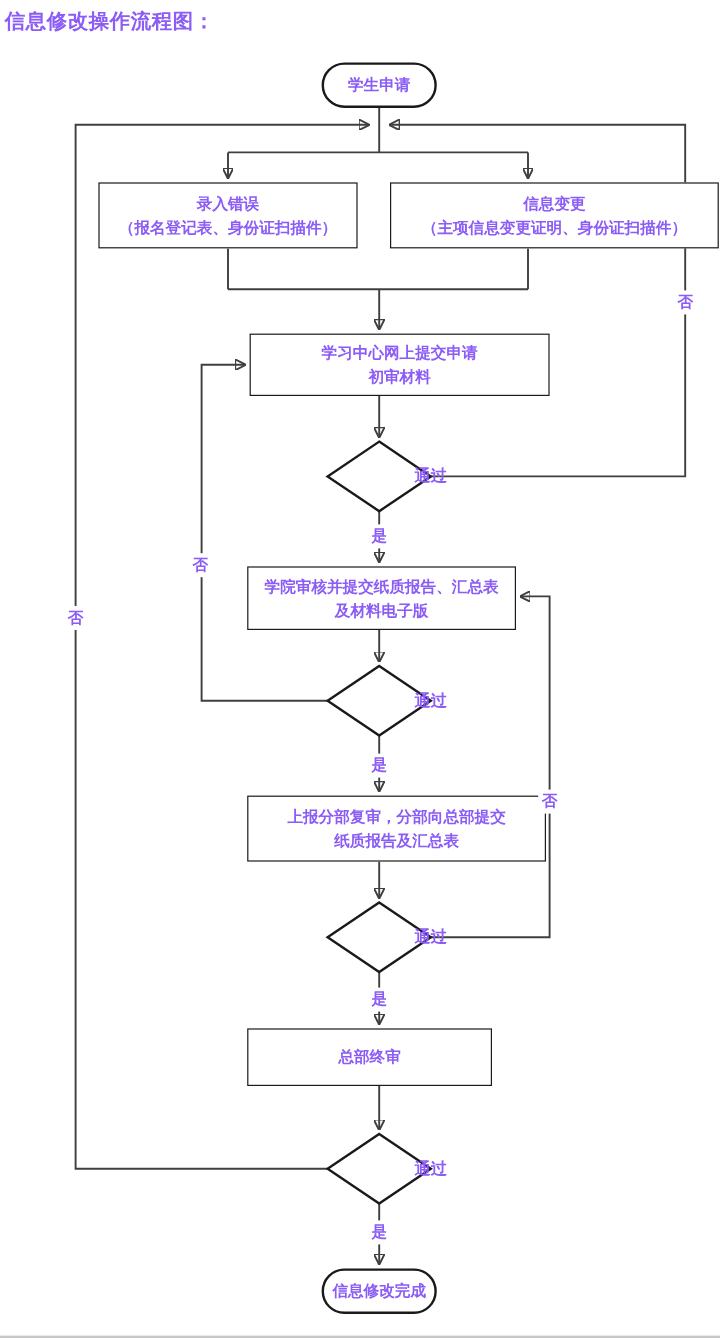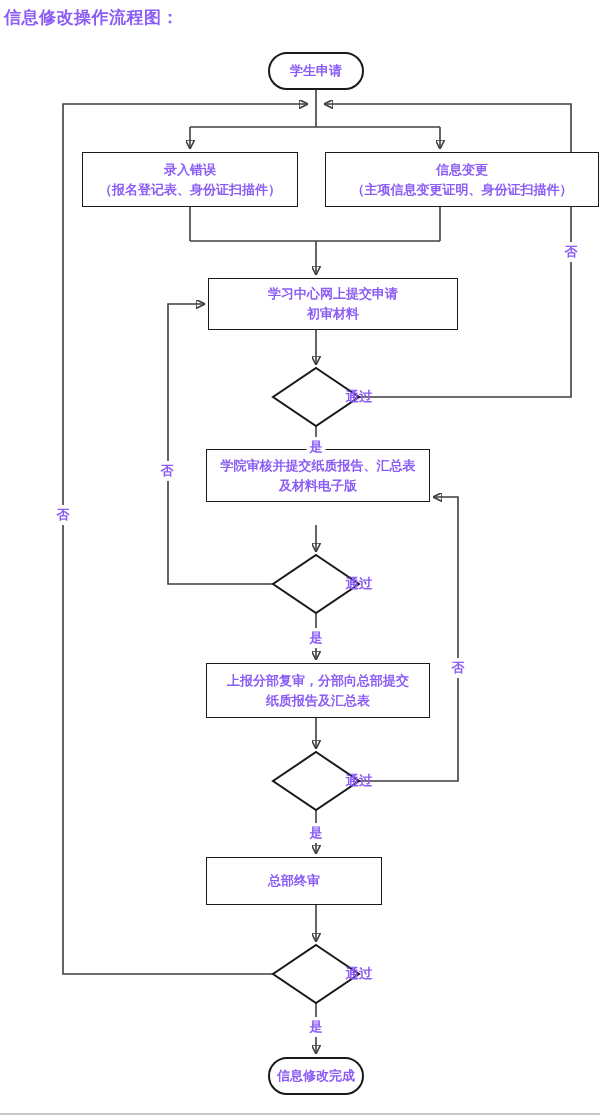--- a/index.html
+++ b/index.html
@@ -98,31 +98,31 @@
   <div class="node" style="left:325px;top:152px;width:274px;height:55px;">
     <span>信息变更</span>
     <span>（主项信息变更证明、身份证扫描件）</span>
   </div>
 
   <div class="node" style="left:208px;top:278px;width:250px;height:52px;">
     <span>学习中心网上提交申请</span>
     <span>初审材料</span>
   </div>
 
-  <div class="node" style="left:206px;top:449px;width:224px;height:53px;">
+  <div class="node" style="left:206px;top:472px;width:224px;height:53px;">
     <span>学院审核并提交纸质报告、汇总表</span>
     <span>及材料电子版</span>
   </div>
 
-  <div class="node" style="left:206px;top:663px;width:224px;height:55px;">
+  <div class="node" style="left:206px;top:663px;width:249px;height:55px;">
     <span>上报分部复审，分部向总部提交</span>
     <span>纸质报告及汇总表</span>
   </div>
 
-  <div class="node" style="left:206px;top:857px;width:176px;height:48px;">
+  <div class="node" style="left:206px;top:857px;width:204px;height:48px;">
     <span>总部终审</span>
   </div>
 
   <div class="node stadium" style="left:268px;top:1057px;width:96px;height:38px;">
     <span>信息修改完成</span>
   </div>
 
   <div class="dlabel" style="left:316px;top:397px;">通过</div>
   <div class="dlabel" style="left:316px;top:584px;">通过</div>
   <div class="dlabel" style="left:316px;top:781px;">通过</div>

